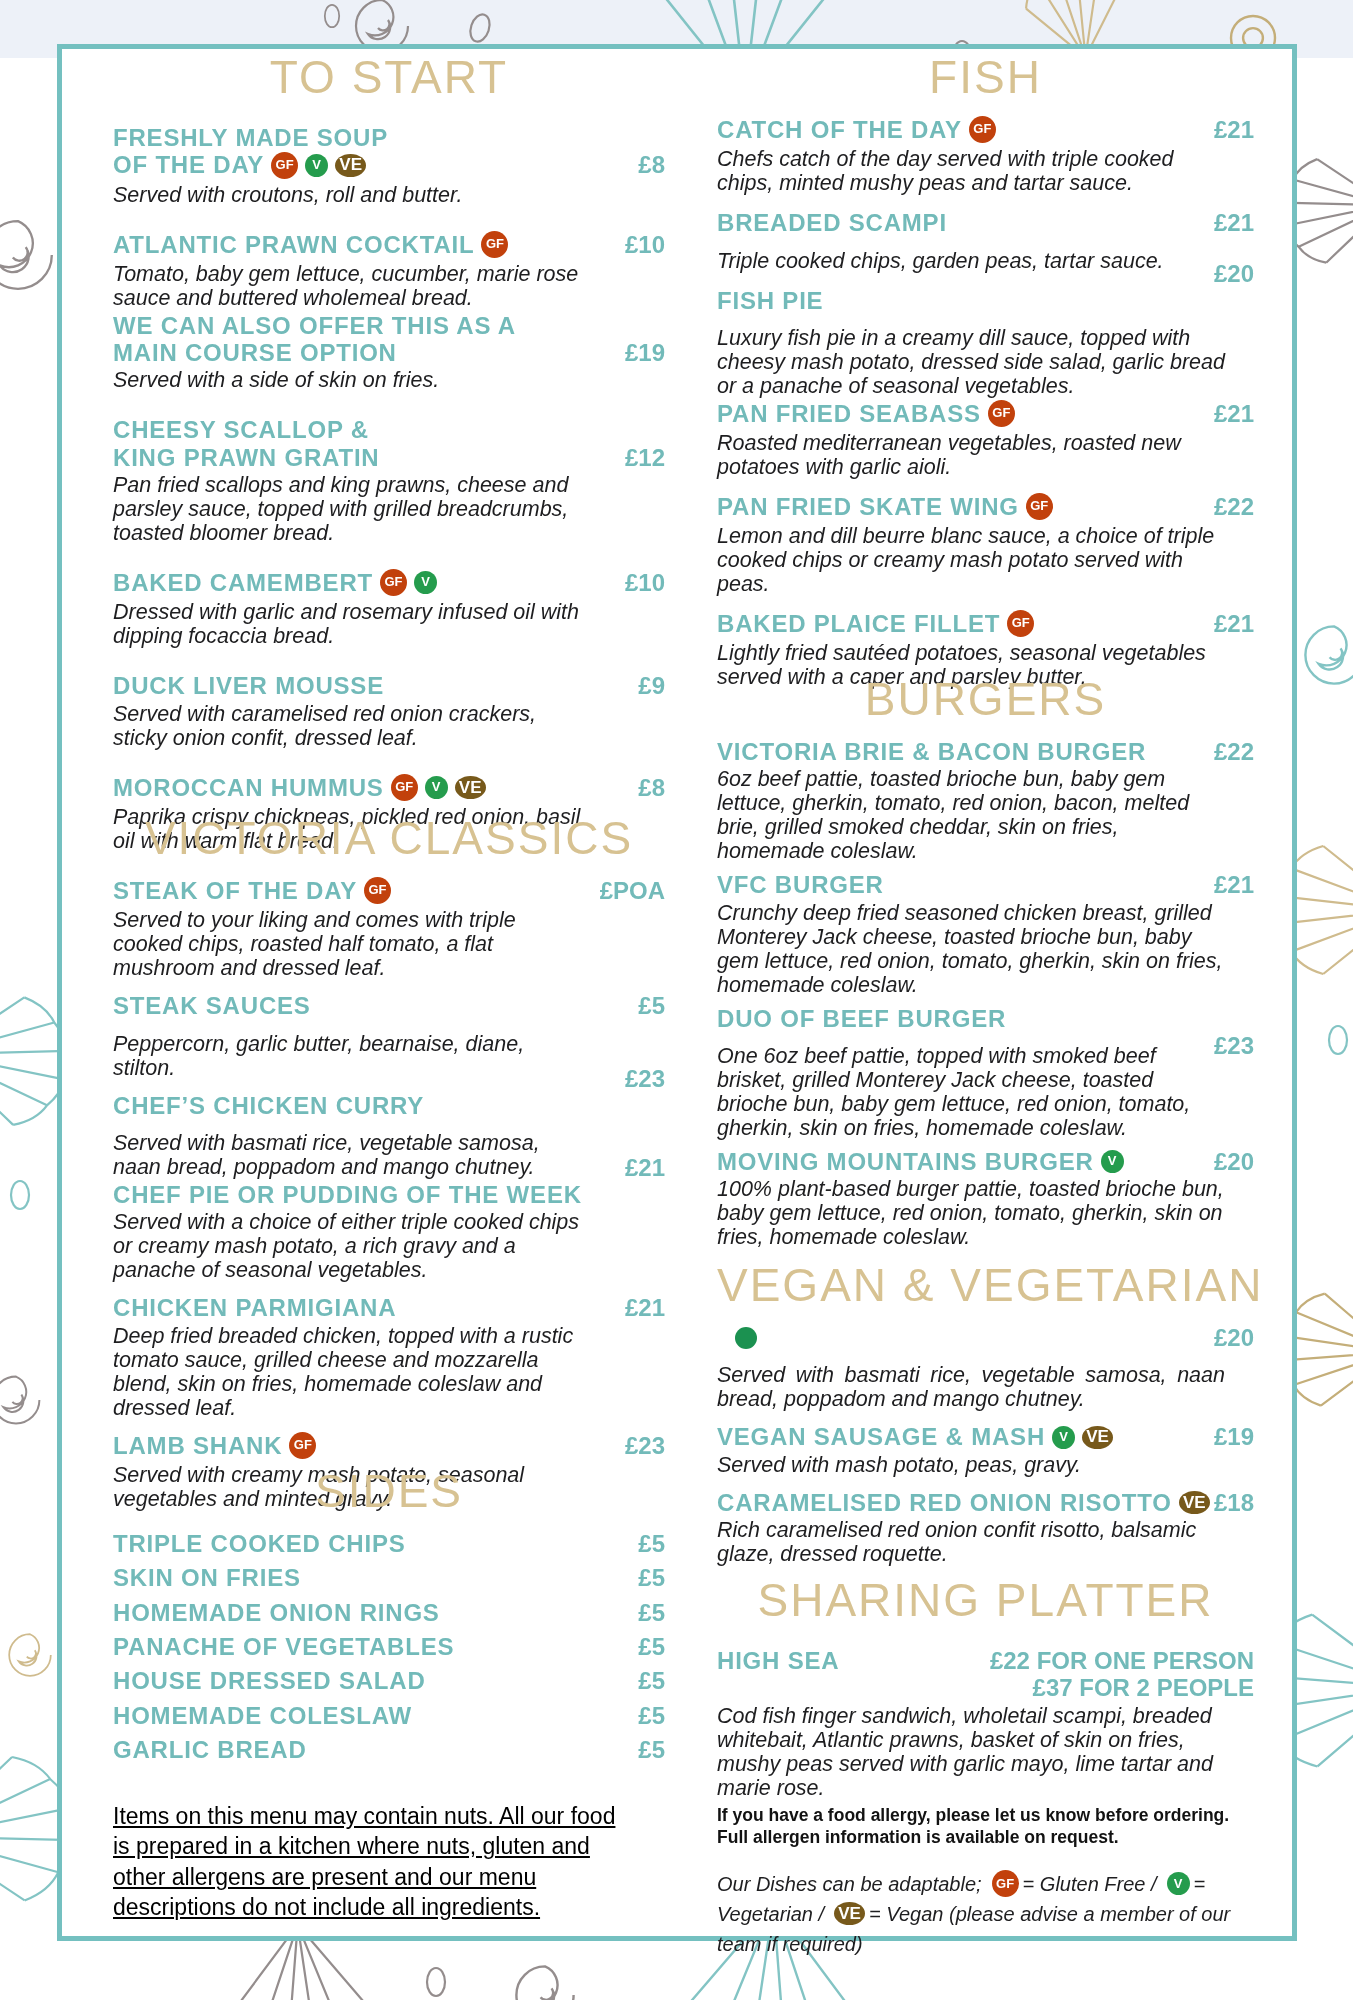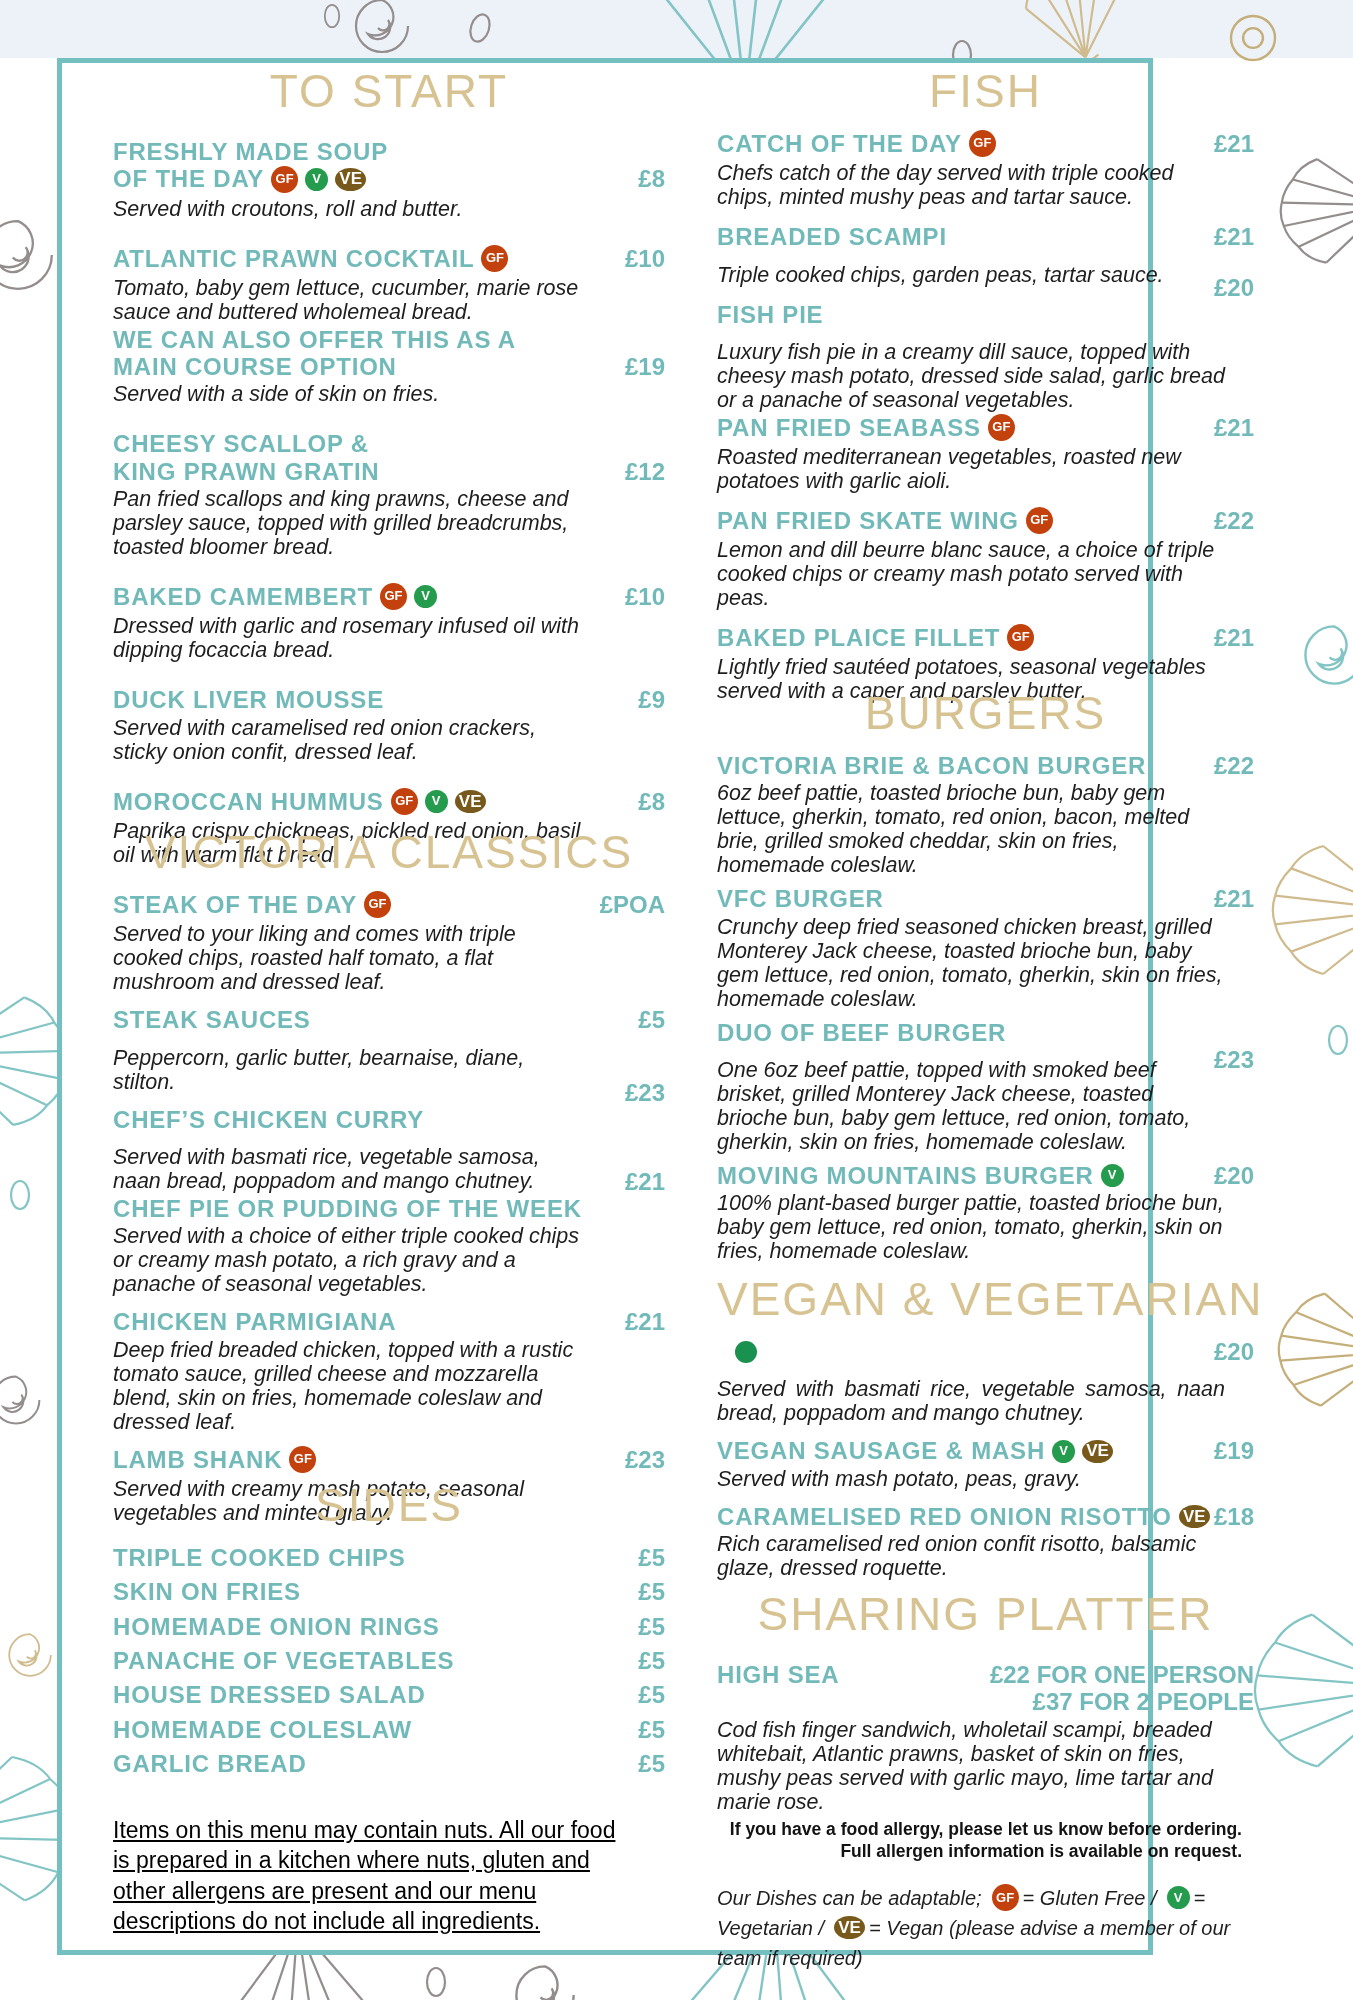--- a/index.html
+++ b/index.html
@@ -10,21 +10,21 @@
   }
   html,body{margin:0;padding:0;}
   body{
     width:1353px;height:2000px;position:relative;overflow:hidden;
     background:#ffffff;
     font-family:"Liberation Sans", sans-serif;
   }
   .top-strip{position:absolute;top:0;left:0;width:1353px;height:58px;background:#edf1f8;z-index:0;}
   #deco{position:absolute;top:0;left:0;z-index:1;}
   #panel{
-    position:absolute;left:57px;top:58px;width:1096px;height:1897px;
+    position:absolute;left:57px;top:44px;width:1240px;height:1897px;
     box-sizing:border-box;border:5px solid var(--frame);background:#ffffff;z-index:2;
   }
   .col{position:absolute;top:5px;height:1885px;}
   #col-left{left:51px;width:552px;}
   #col-right{left:655px;width:537px;}
   .menu-section{position:absolute;left:0;right:0;}
   .section-title{
     font-size:46px;line-height:1;color:var(--tan);text-align:center;
     letter-spacing:2px;font-weight:400;margin-bottom:16px;white-space:nowrap;
   }
@@ -63,21 +63,21 @@
   }
   .badge-gf{width:27px;height:27px;background:#c2410c;font-size:13px;}
   .badge-v{width:23px;height:23px;background:#259c4d;font-size:13px;}
   .badge-ve{width:31px;height:23px;background:#77591b;font-size:17px;}
   .badge-vdot{width:22px;height:22px;background:#1b9150;margin-left:18px;}
   .footer-left{
     position:absolute;top:1747px;left:0;width:505px;
     font-size:23px;line-height:1.32;color:#000000;text-decoration:underline;
   }
   .footer-right{position:absolute;top:1750px;left:0;width:525px;}
-  .allergy{font-weight:bold;font-size:17.5px;line-height:1.28;color:#121212;text-align:right;}
+  .allergy{font-weight:bold;font-size:17.5px;line-height:1.28;color:#121212;}
   .legend{
     margin-top:20px;font-style:italic;font-size:20px;line-height:1.5;color:var(--ink);
   }
   .legend .badge{margin-left:4px;margin-right:4px;}
   .legend .seg{margin-right:6px;}
 </style>
 </head>
 <body>
 
 <div class="top-strip"></div>

